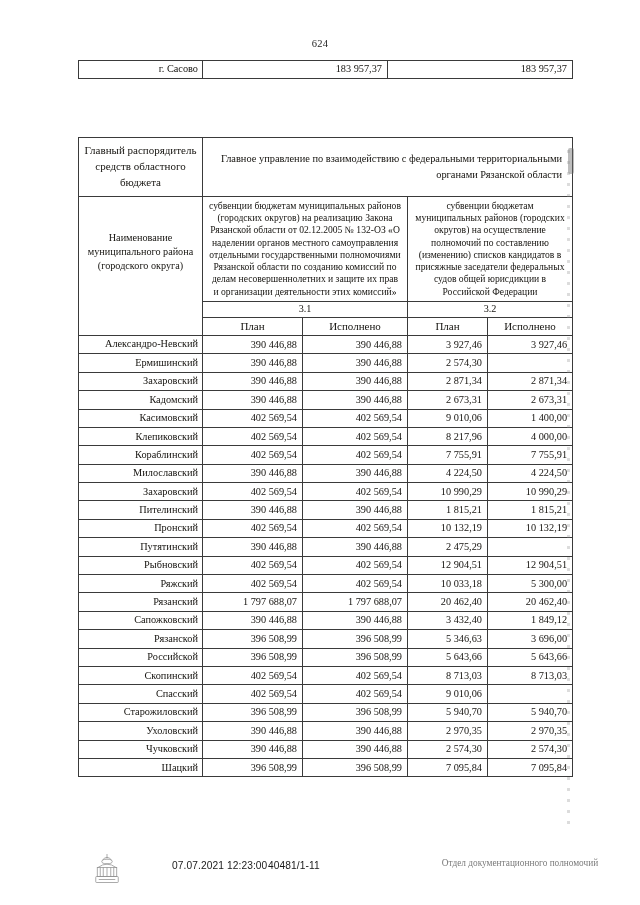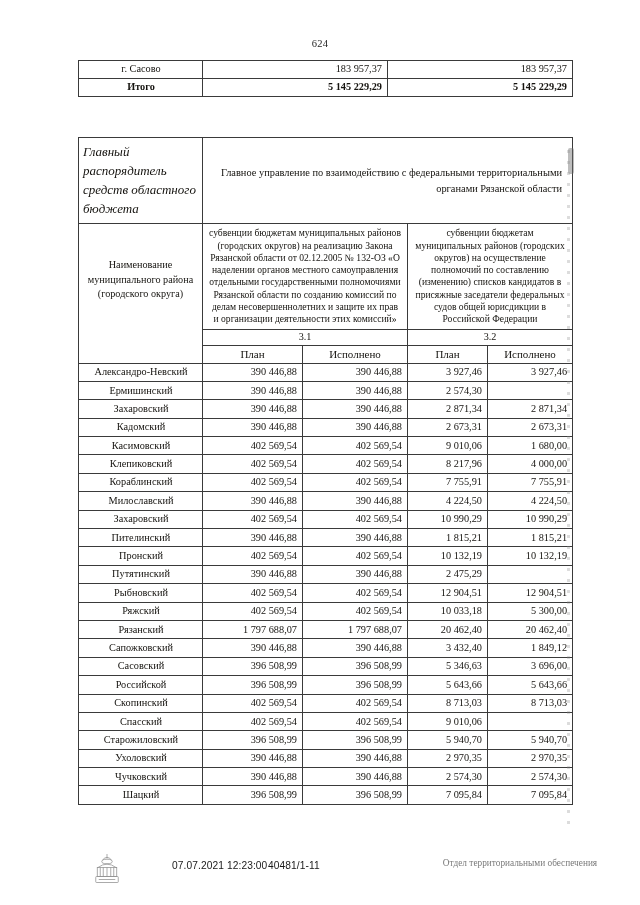--- a/index.html
+++ b/index.html
@@ -50,21 +50,21 @@
     vertical-align: middle;
     font-weight: normal;
     line-height: 1.18;
   }
   .num {
     text-align: right;
     padding-right: 5px;
     white-space: nowrap;
   }
   .name {
-    text-align: center;
+    text-align: right;
     padding-left: 5px;
   }
   .bold { font-weight: bold; }
 
   
   .table-top {
     position: absolute;
     left: 78px;
     top: 60px;
     width: 494px;
@@ -89,24 +89,24 @@
   .table-main .c-c    { width: 80px;  }
   .table-main .c-d    { width: 85px;  }
 
   .hdr-org {
     text-align: right;
     padding: 8px 10px;
     line-height: 1.5;
     font-size: 10.4px;
   }
   .hdr-left-top {
+    text-align: center;
     line-height: 1.45;
-    font-size: 13px;
+    font-size: 11px;
     padding: 5px 4px;
-    font-style: italic;
   }
   .hdr-sub {
     text-align: center;
     line-height: 1.28;
     font-size: 9.6px;
     padding: 3px 6px;
     margin-left: 32px;
   }
   .hdr-name-cell {
     text-align: center;
@@ -215,25 +215,20 @@
     <colgroup>
       <col class="c-name">
         <col class="c-v1">
         <col class="c-v2">
     </colgroup>
     <tbody>
         <tr>
           <td class="name">г. Сасово</td>
           <td class="num">183 957,37</td>
           <td class="num">183 957,37</td>
-        </tr>
-        <tr>
-          <td class="name bold">Итого</td>
-          <td class="num bold">5 145 229,29</td>
-          <td class="num bold">5 145 229,29</td>
         </tr>
       </tbody>
   </table>
 
   <table class="table-main">
     <colgroup>
       <col class="c-name">
         <col class="c-a">
         <col class="c-b">
         <col class="c-c">
@@ -287,21 +282,21 @@
           <td class="num">390 446,88</td>
           <td class="num">390 446,88</td>
           <td class="num">2 673,31</td>
           <td class="num">2 673,31</td>
         </tr>
         <tr>
           <td class="name">Касимовский</td>
           <td class="num">402 569,54</td>
           <td class="num">402 569,54</td>
           <td class="num">9 010,06</td>
-          <td class="num">1 680,00</td>
+          <td class="num">1 400,00</td>
         </tr>
         <tr>
           <td class="name">Клепиковский</td>
           <td class="num">402 569,54</td>
           <td class="num">402 569,54</td>
           <td class="num">8 217,96</td>
           <td class="num">4 000,00</td>
         </tr>
         <tr>
           <td class="name">Кораблинский</td>
@@ -367,21 +362,21 @@
           <td class="num">20 462,40</td>
         </tr>
         <tr>
           <td class="name">Сапожковский</td>
           <td class="num">390 446,88</td>
           <td class="num">390 446,88</td>
           <td class="num">3 432,40</td>
           <td class="num">1 849,12</td>
         </tr>
         <tr>
-          <td class="name">Сасовский</td>
+          <td class="name">Рязанской</td>
           <td class="num">396 508,99</td>
           <td class="num">396 508,99</td>
           <td class="num">5 346,63</td>
           <td class="num">3 696,00</td>
         </tr>
         <tr>
           <td class="name">Российской</td>
           <td class="num">396 508,99</td>
           <td class="num">396 508,99</td>
           <td class="num">5 643,66</td>
@@ -442,18 +437,18 @@
           <path d="M8 20 q12 -9 24 0"></path>
           <rect x="7" y="20" width="26" height="12"></rect>
           <path d="M11 20 L11 32 M15 20 L15 32 M20 20 L20 32 M25 20 L25 32 M29 20 L29 32"></path>
           <rect x="5" y="32" width="30" height="8" rx="1"></rect>
           <path d="M9 36 L31 36"></path>
         </g>
       </svg>
     </div>
     <div class="footer-date">07.07.2021 12:23:00</div>
     <div class="footer-code">40481/1-11</div>
-    <div class="footer-dept">Отдел территориальными обеспечения</div>
+    <div class="footer-dept">Отдел документационного полномочий</div>
   </div>
 
   <div class="edge-blob"></div>
   <div class="edge-marks"></div>
 </div>
 
 </body></html>

